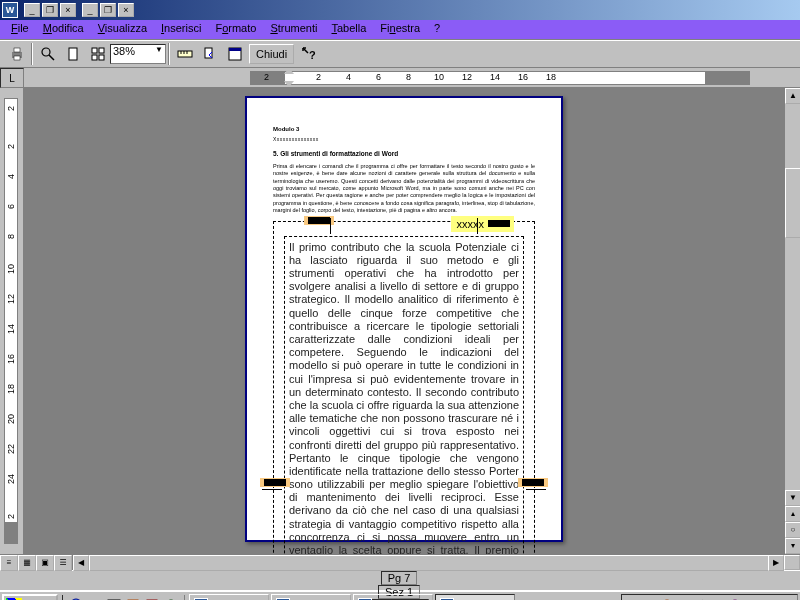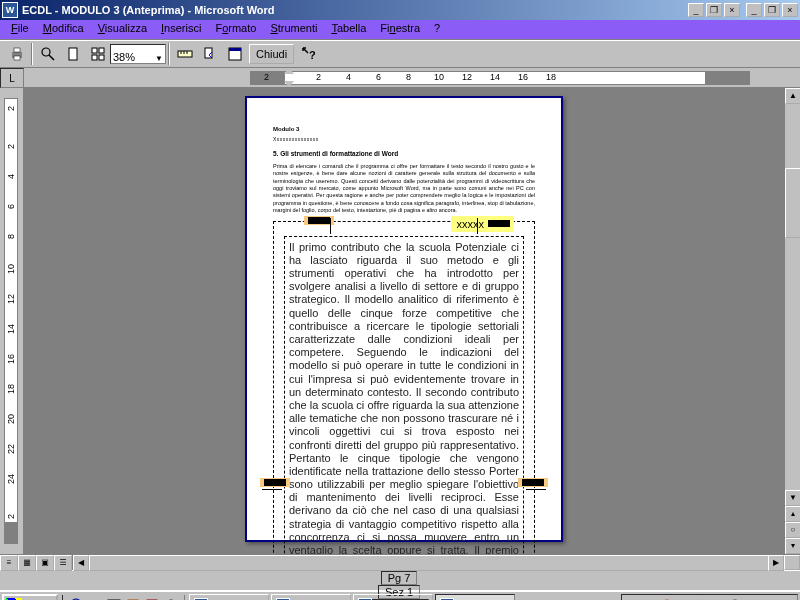--- a/index.html
+++ b/index.html
@@ -14,21 +14,21 @@
   
   .menubar { height: 20px; background: #8b5cf6; display: flex; align-items: flex-start; padding: 0 4px; border-bottom: 1px solid #808080; }
   .menubar span { padding: 2px 7px; cursor: default; }
   .menubar span u { text-decoration: underline; }
   
   
   .toolbar { height: 28px; background: #c0c0c0; display: flex; align-items: center; padding: 2px 4px; border-bottom: 1px solid #808080; border-top: 1px solid #fff; }
   .tb-btn { width: 23px; height: 22px; border: 1px solid #c0c0c0; margin: 0 1px; display: flex; align-items: center; justify-content: center; background: #c0c0c0; }
   .tb-btn svg { width: 16px; height: 16px; }
   .tb-sep { width: 6px; height: 22px; border-left: 1px solid #808080; border-right: 1px solid #fff; margin: 0 2px; width: 2px; }
-  .zoom-box { width: 56px; height: 20px; background: white; border: 1px inset #808080; display: flex; align-items: flex-end; padding: 0 2px; font-size: 11px; }
+  .zoom-box { width: 56px; height: 20px; background: white; border: 1px inset #808080; display: flex; align-items: flex-start; padding: 0 2px; font-size: 11px; }
   .zoom-box .arrow { margin-left: auto; font-size: 8px; }
   .close-btn { height: 20px; padding: 0 6px; border: 1px outset #fff; font-size: 11px; display: flex; align-items: center; margin: 0 2px; }
   
   
   .ruler-row { height: 20px; background: #c0c0c0; display: flex; border-bottom: 1px solid #808080; }
   .ruler-corner { width: 24px; height: 20px; border: 1px inset #808080; background: #c0c0c0; display:flex; align-items:center; justify-content:center; font-size:10px;}
   .ruler { flex: 1; background: #c0c0c0; position: relative; margin-left: 226px; margin-right: 50px; }
   .ruler-track { position: absolute; top: 3px; height: 14px; background: white; border: 1px solid #808080; left: 0; right: 0; }
   .ruler-dark { position:absolute; top:3px; height:14px; background:#808080; }
   .ruler-num { position: absolute; top: 4px; font-size: 9px; color: #000; }
@@ -79,21 +79,20 @@
   .task-btn .ico { width:14px; height:14px; background:#2b5797; border:1px solid #fff; font-size:8px; text-align:center; line-height:12px; color:white;}
   .tray { margin-left:auto; height:22px; border:1px inset #808080; display:flex; align-items:center; padding:0 4px; gap:3px;}
   .tray-ico { width:14px; height:14px; }
   .clock { font-size:11px; margin-left:4px;}
 </style>
 </head>
 <body>
 
 <div class="titlebar">
   <div class="app-icon">W</div>
-  <div class="title">ECDL - MODULO 3 (Anteprima) - Microsoft Word</div>
   <div class="win-btn">_</div>
   <div class="win-btn">❐</div>
   <div class="win-btn">×</div>
   <div style="width:4px"></div>
   <div class="win-btn">_</div>
   <div class="win-btn">❐</div>
   <div class="win-btn">×</div>
 </div>
 
 <div class="menubar">

